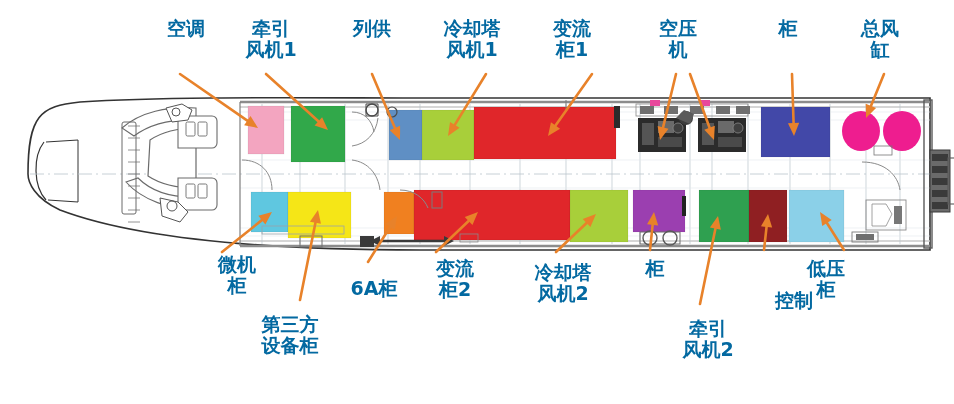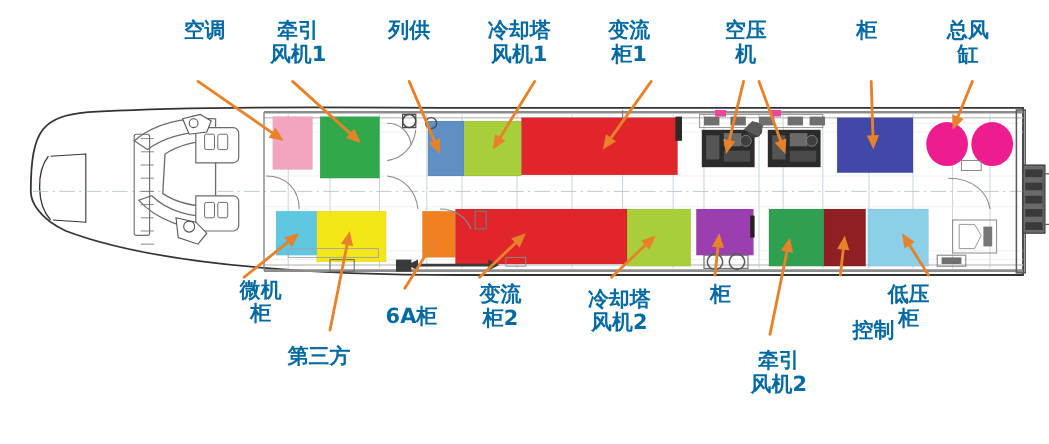--- a/index.html
+++ b/index.html
@@ -253,21 +253,21 @@
   <div id="labels">
       <div class="lbl" style="left: 116px; top: 18px; width: 140px;"><span>空调</span></div>
       <div class="lbl" style="left: 201px; top: 18px; width: 140px;"><span>牵引</span><span>风机1</span></div>
       <div class="lbl" style="left: 302px; top: 18px; width: 140px;"><span>列供</span></div>
       <div class="lbl" style="left: 402px; top: 18px; width: 140px;"><span>冷却塔</span><span>风机1</span></div>
       <div class="lbl" style="left: 502px; top: 18px; width: 140px;"><span>变流</span><span>柜1</span></div>
       <div class="lbl" style="left: 608px; top: 18px; width: 140px;"><span>空压</span><span>机</span></div>
       <div class="lbl" style="left: 718px; top: 18px; width: 140px;"><span>柜</span></div>
       <div class="lbl" style="left: 810px; top: 18px; width: 140px;"><span>总风</span><span>缸</span></div>
       <div class="lbl" style="left: 167px; top: 254px; width: 140px;"><span>微机</span><span>柜</span></div>
-      <div class="lbl" style="left: 220px; top: 314px; width: 140px;"><span>第三方</span></div>
+      <div class="lbl" style="left: 220px; top: 314px; width: 140px;"><span>第三方</span><span>设备柜</span></div>
       <div class="lbl" style="left: 304px; top: 278px; width: 140px;"><span>6A柜</span></div>
       <div class="lbl" style="left: 385px; top: 258px; width: 140px;"><span>变流</span><span>柜2</span></div>
       <div class="lbl" style="left: 493px; top: 262px; width: 140px;"><span>冷却塔</span><span>风机2</span></div>
       <div class="lbl" style="left: 585px; top: 258px; width: 140px;"><span>柜</span></div>
       <div class="lbl" style="left: 638px; top: 318px; width: 140px;"><span>牵引</span><span>风机2</span></div>
       <div class="lbl" style="left: 724px; top: 258px; width: 140px; margin-top: 32px;"><span>控制</span></div>
       <div class="lbl" style="left: 756px; top: 258px; width: 140px;"><span>低压</span><span>柜</span></div>
     </div>
 
 </div>

